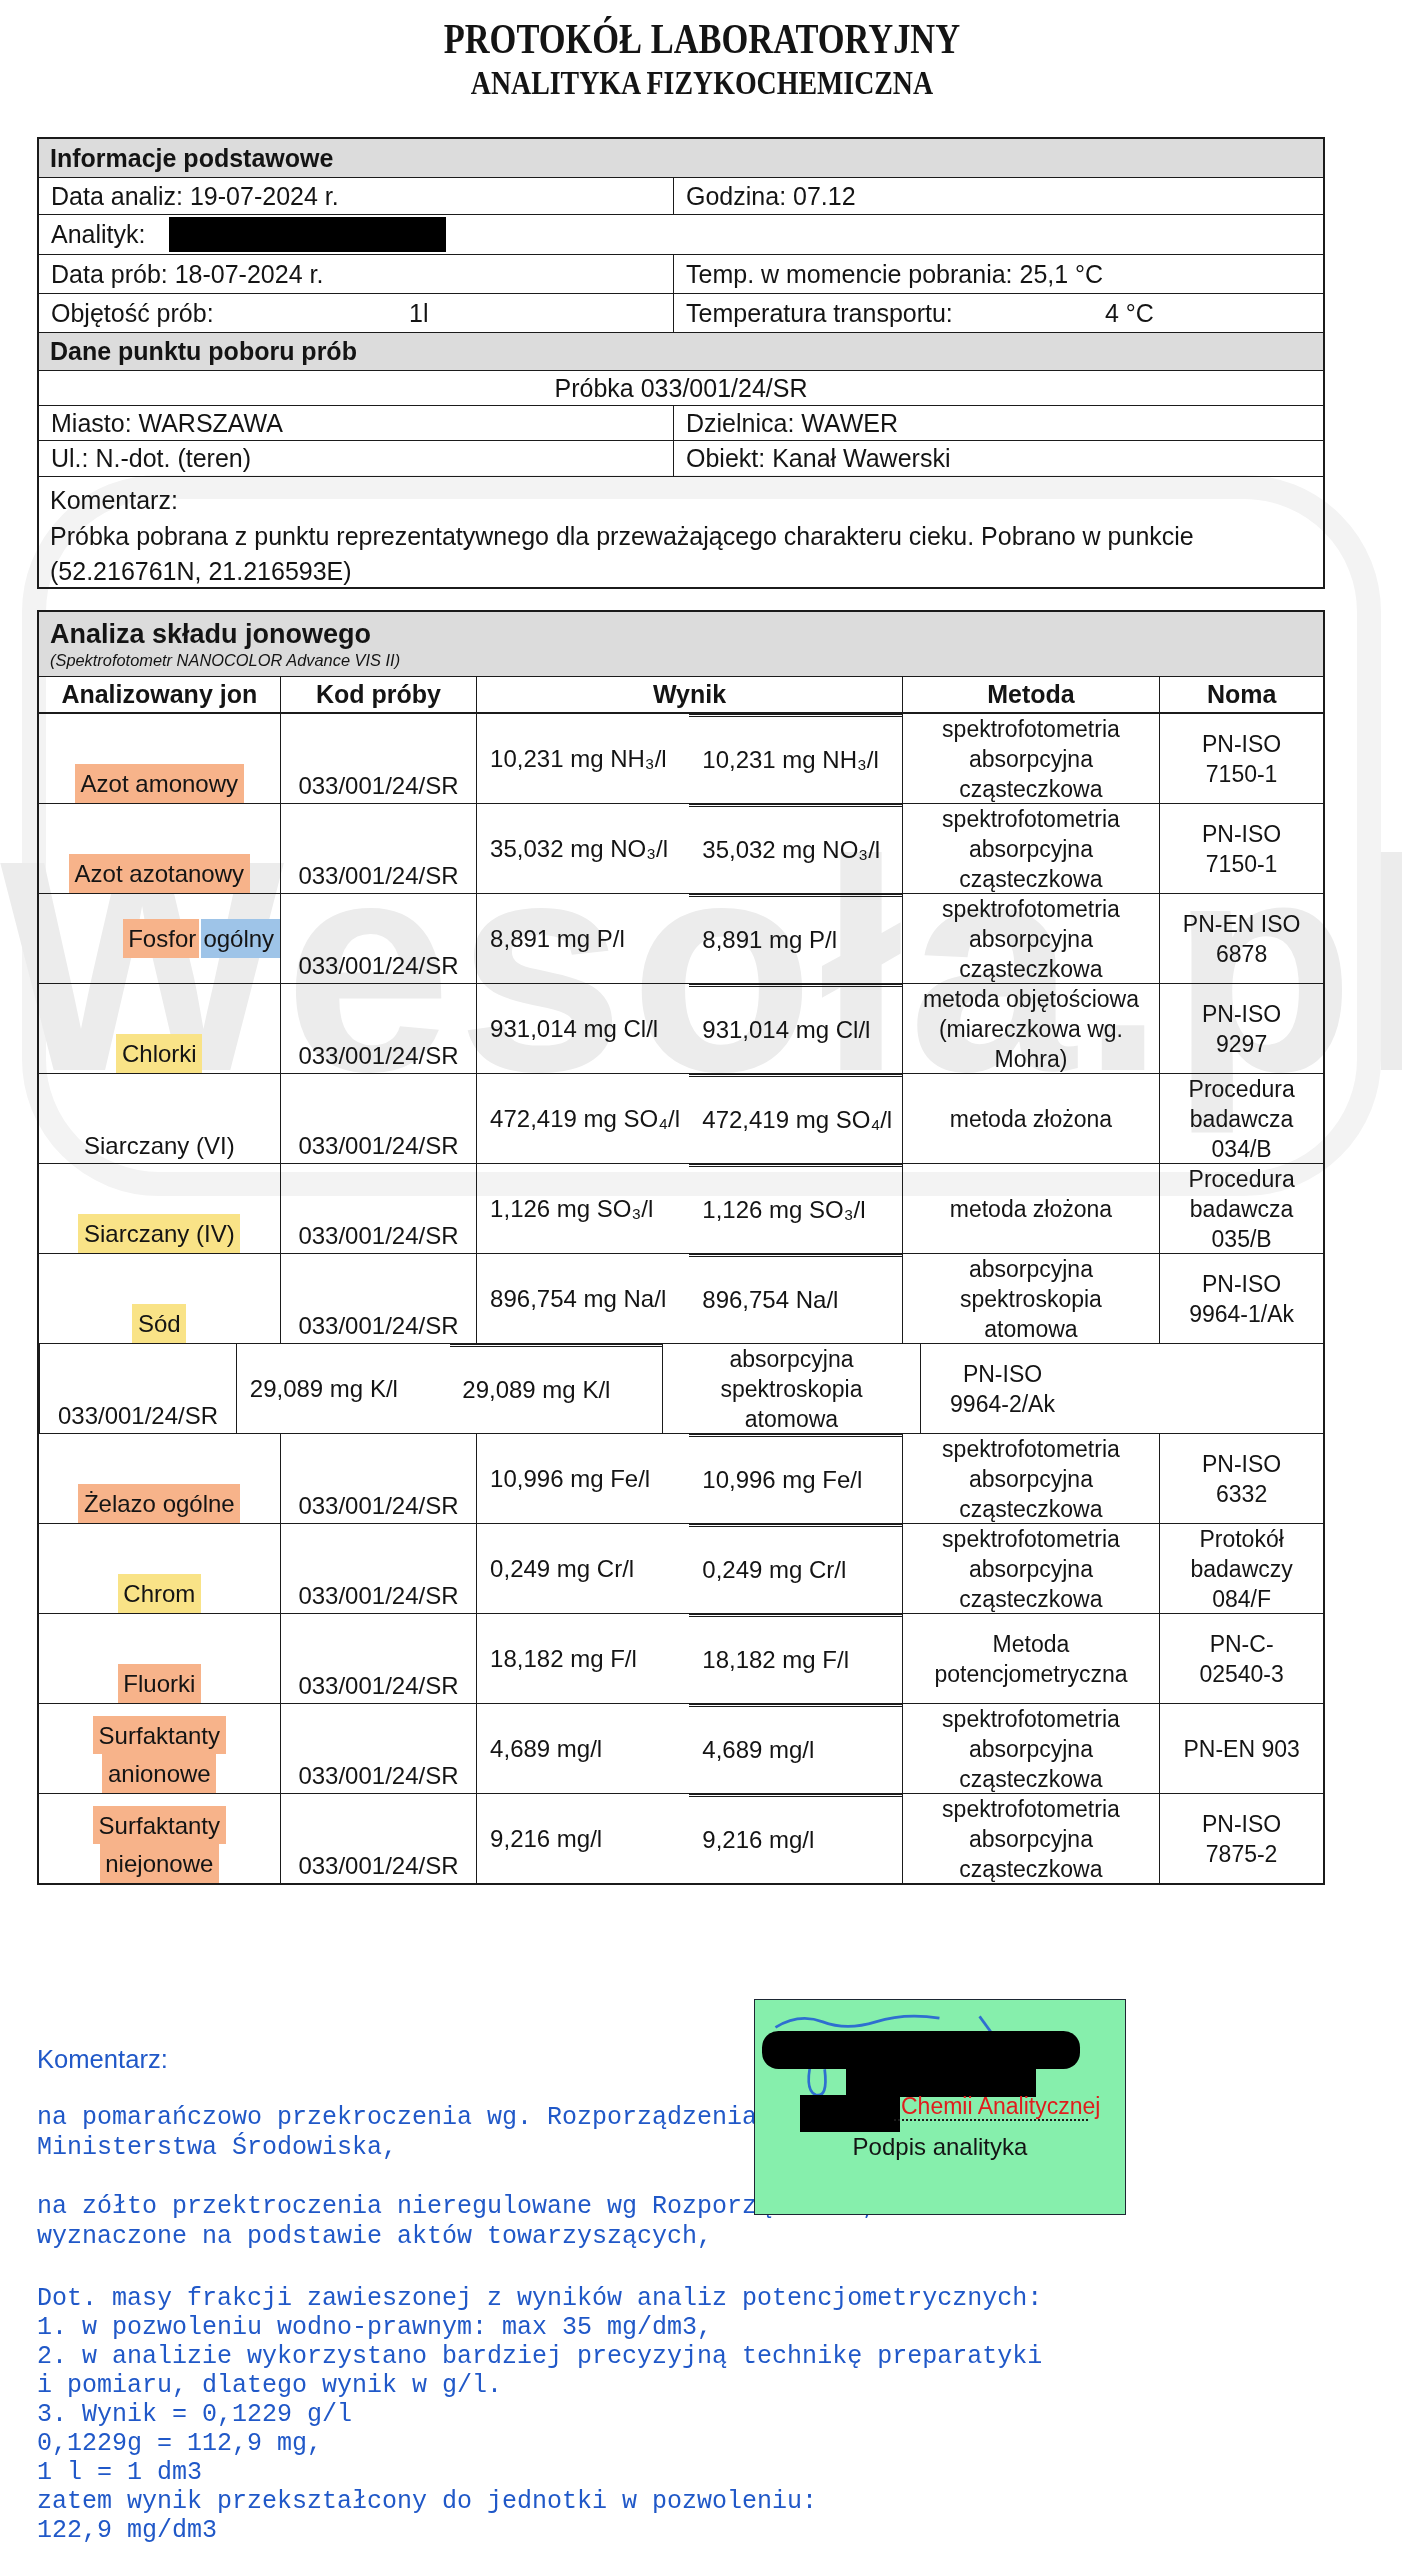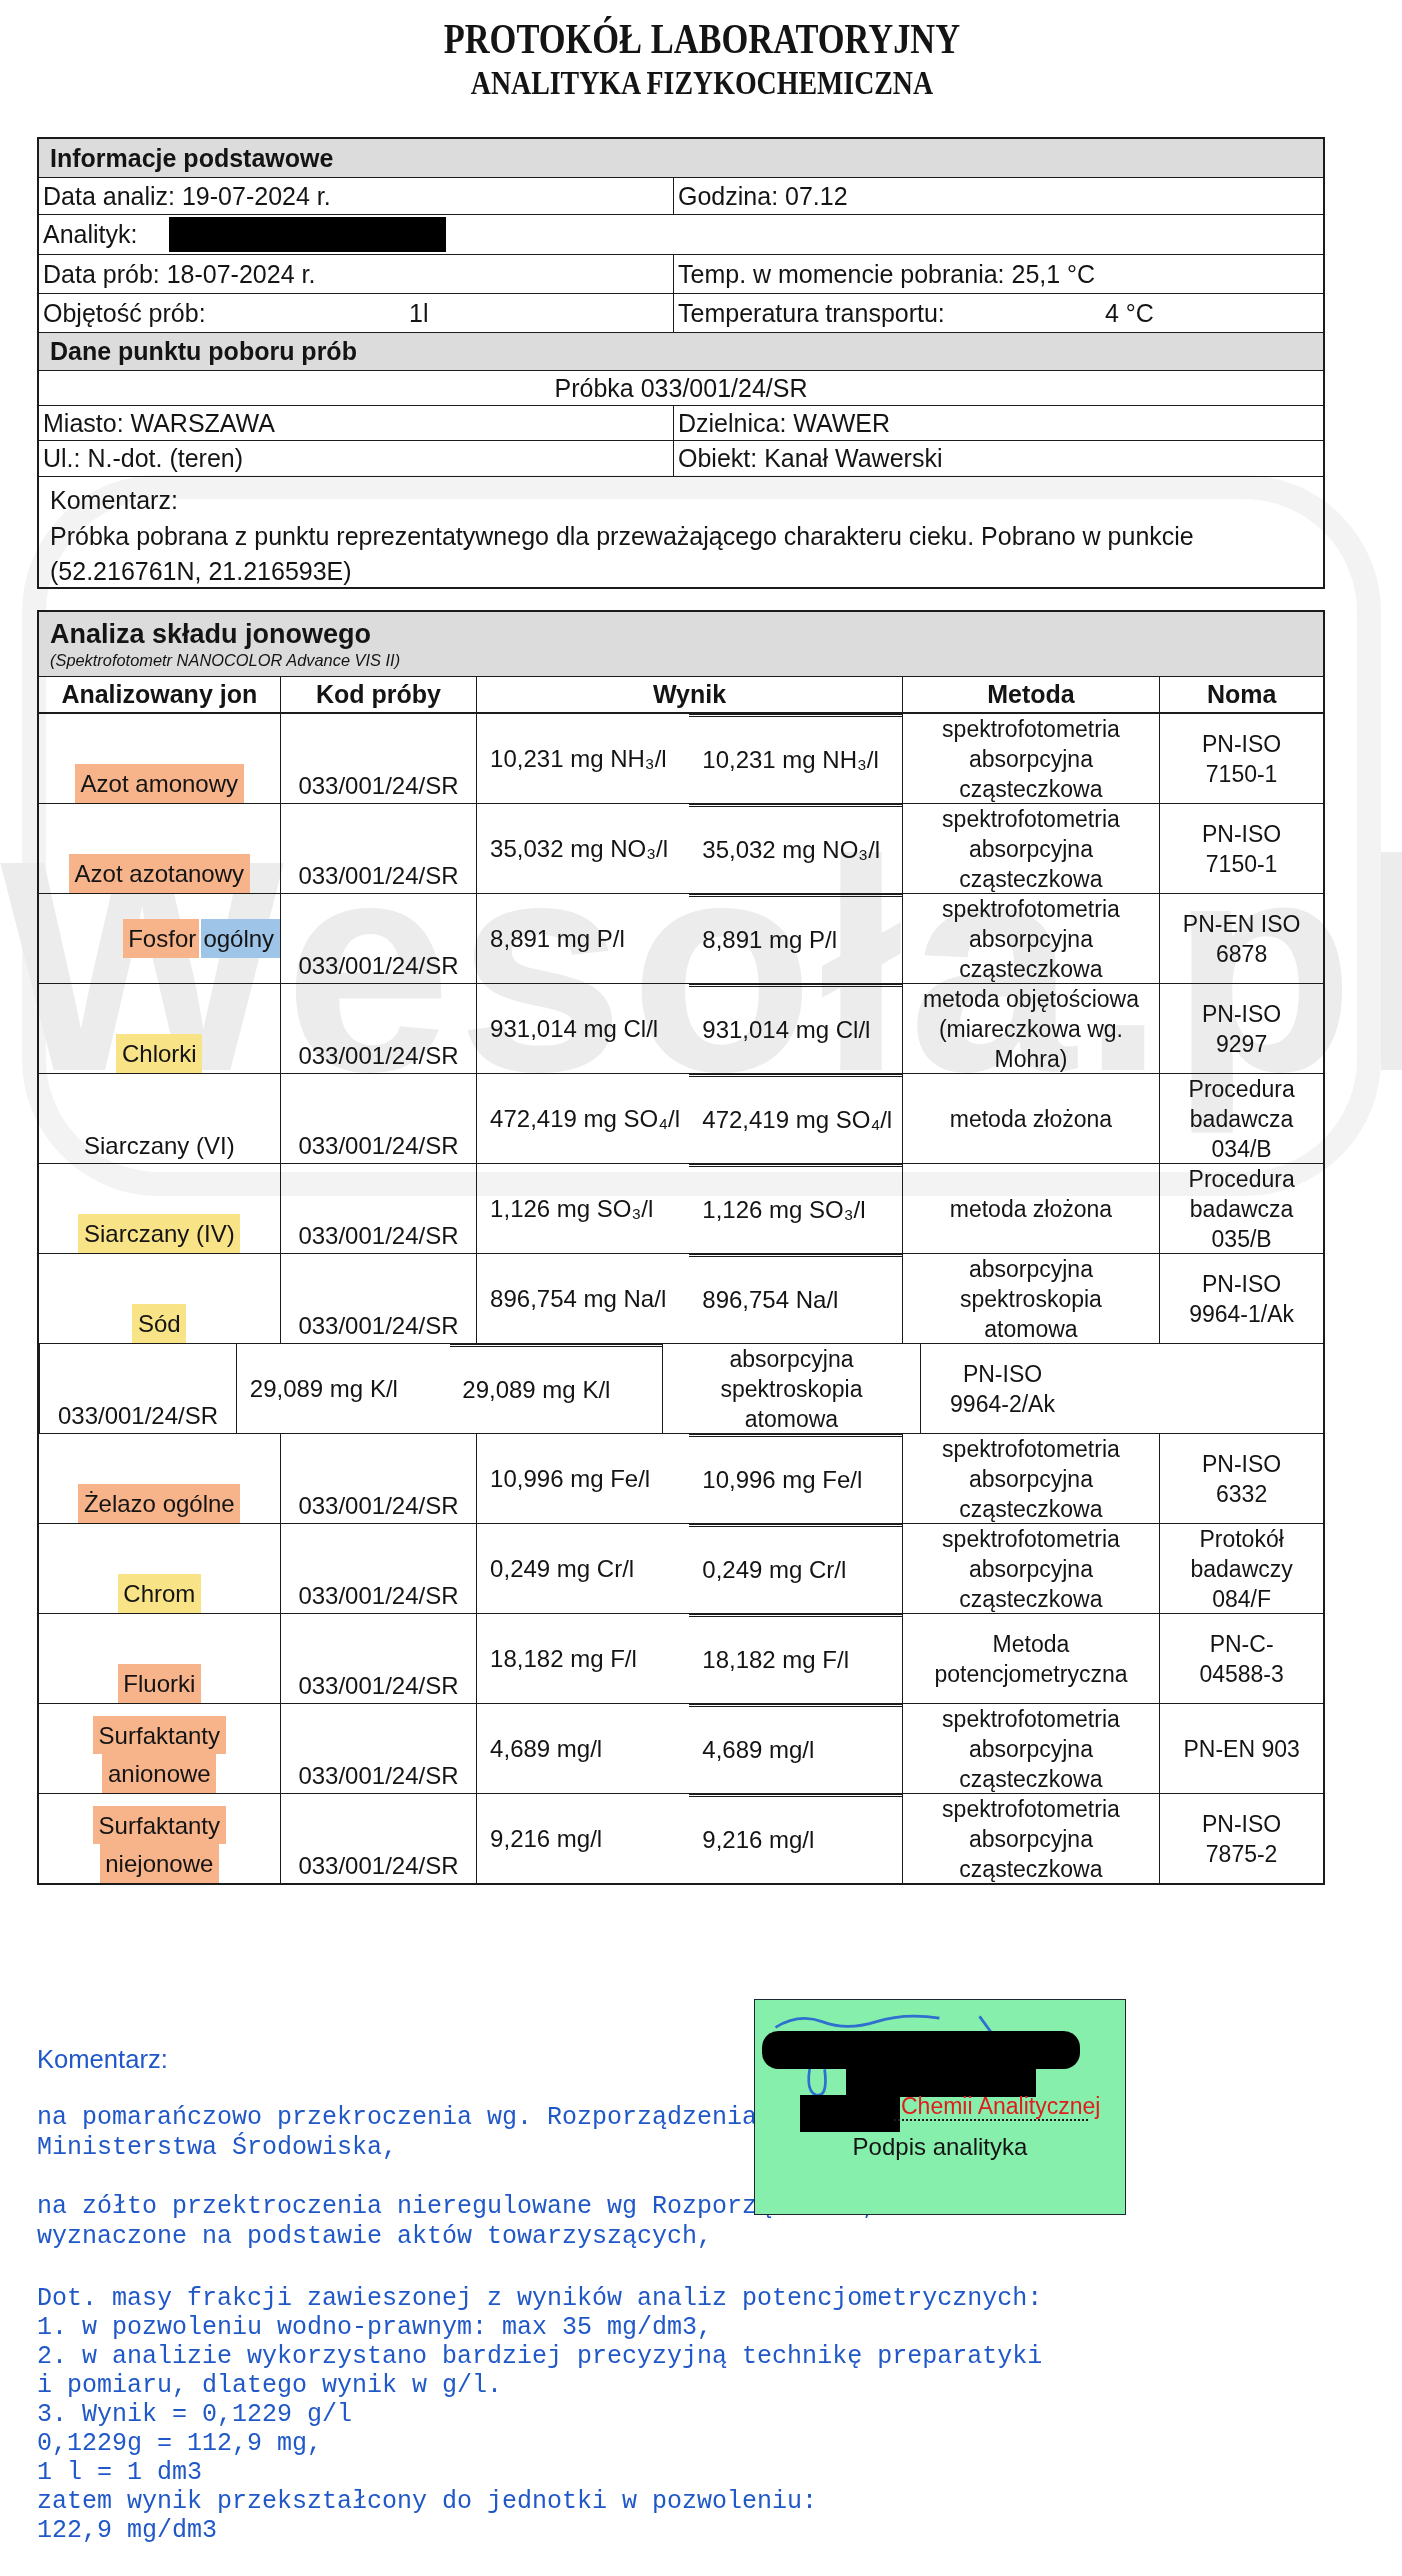--- a/index.html
+++ b/index.html
@@ -24,21 +24,21 @@
   .title1 { position:absolute; top:14.6px; left:0; width:100%; text-align:center;
     font-family:"Liberation Serif","DejaVu Serif",serif; font-weight:700; font-size:42px; }
   .title1 > span, .title2 > span { display:inline-block; transform:scaleX(.82); transform-origin:center; white-space:nowrap; }
   .title2 { position:absolute; top:64px; left:0; width:100%; text-align:center;
     font-family:"Liberation Serif","DejaVu Serif",serif; font-weight:700; font-size:34px; }
   
   .tbl { position:absolute; left:37px; width:1288px; border:2.7px solid #1b1b1b; background:transparent; }
   .trow { display:flex; border-top:1.8px solid #1b1b1b; }
   .trow:first-child { border-top:none; }
   .hdr-row { background:#dcdcdc; font-weight:700; font-size:25px; align-items:center; padding-left:11px; }
-  .cell { display:flex; align-items:center; padding-left:4px; font-size:25px; }
+  .cell { display:flex; align-items:center; padding-left:12px; font-size:25px; }
   .cell-r { border-left:1.8px solid #1b1b1b; }
   
   .t1 { top:137px; }
   .t1 .hdr-row { height:38px; }
   .r-std { height:39px; }
   .c-left { width:635px; position:relative; }
   .c-right { width:651px; position:relative; }
   .redact { position:absolute; top:1.8px; bottom:1.8px; background:#000; }
   .val-abs { position:absolute; font-size:25px; }
   .hdr2 { height:31px; }
@@ -317,21 +317,21 @@
             <span class="hl hl-orange">Fluorki</span>
           </div>
         <div class="cc c2 cell-center">033/001/24/SR</div>
         <div class="cc c3 wynik">
           <div class="wsub">18,182 mg F/l</div>
           <div class="wsub">18,182 mg F/l</div>
         </div>
         <div class="cc c4 cell-pre">Metoda
 potencjometryczna</div>
         <div class="cc c5 cell-pre">PN-C-
-04588-3</div>
+02540-3</div>
       </div>
 
       <div class="irow">
         <div class="cc c1 cell-center">
           <span class="hl hl-orange">Surfaktanty</span>
           <span class="hl hl-orange">anionowe</span>
         </div>
         <div class="cc c2 cell-center">033/001/24/SR</div>
         <div class="cc c3 wynik">
           <div class="wsub">4,689 mg/l</div>

